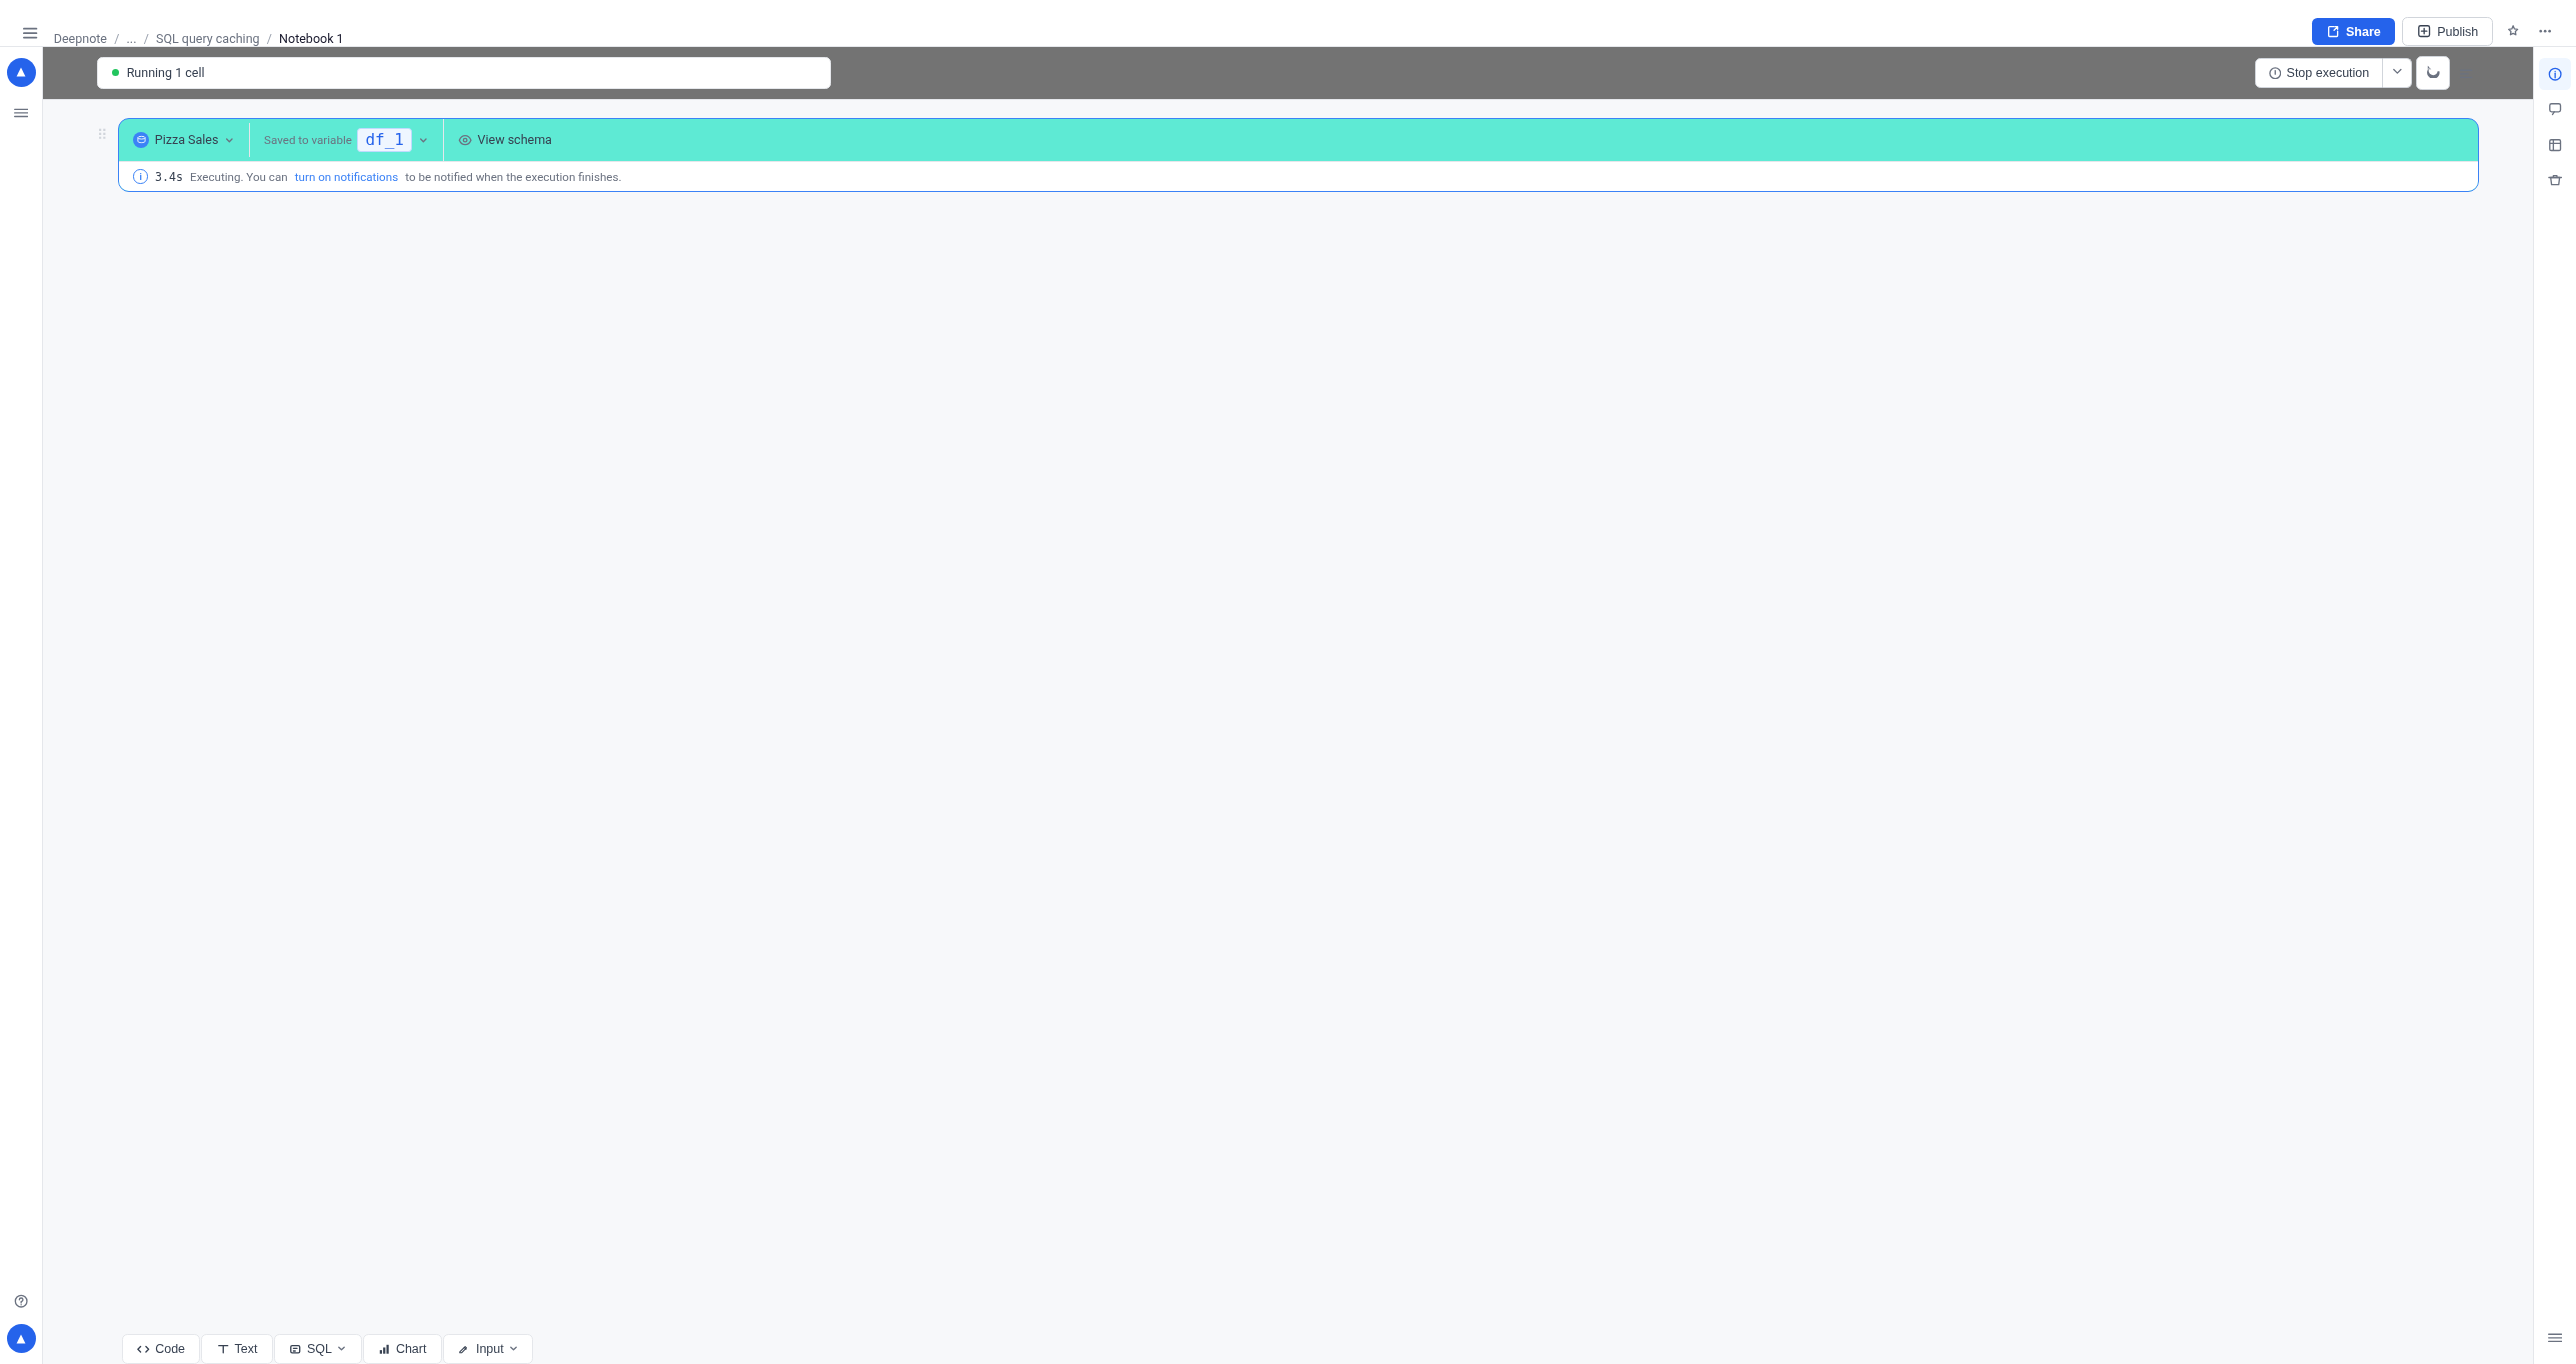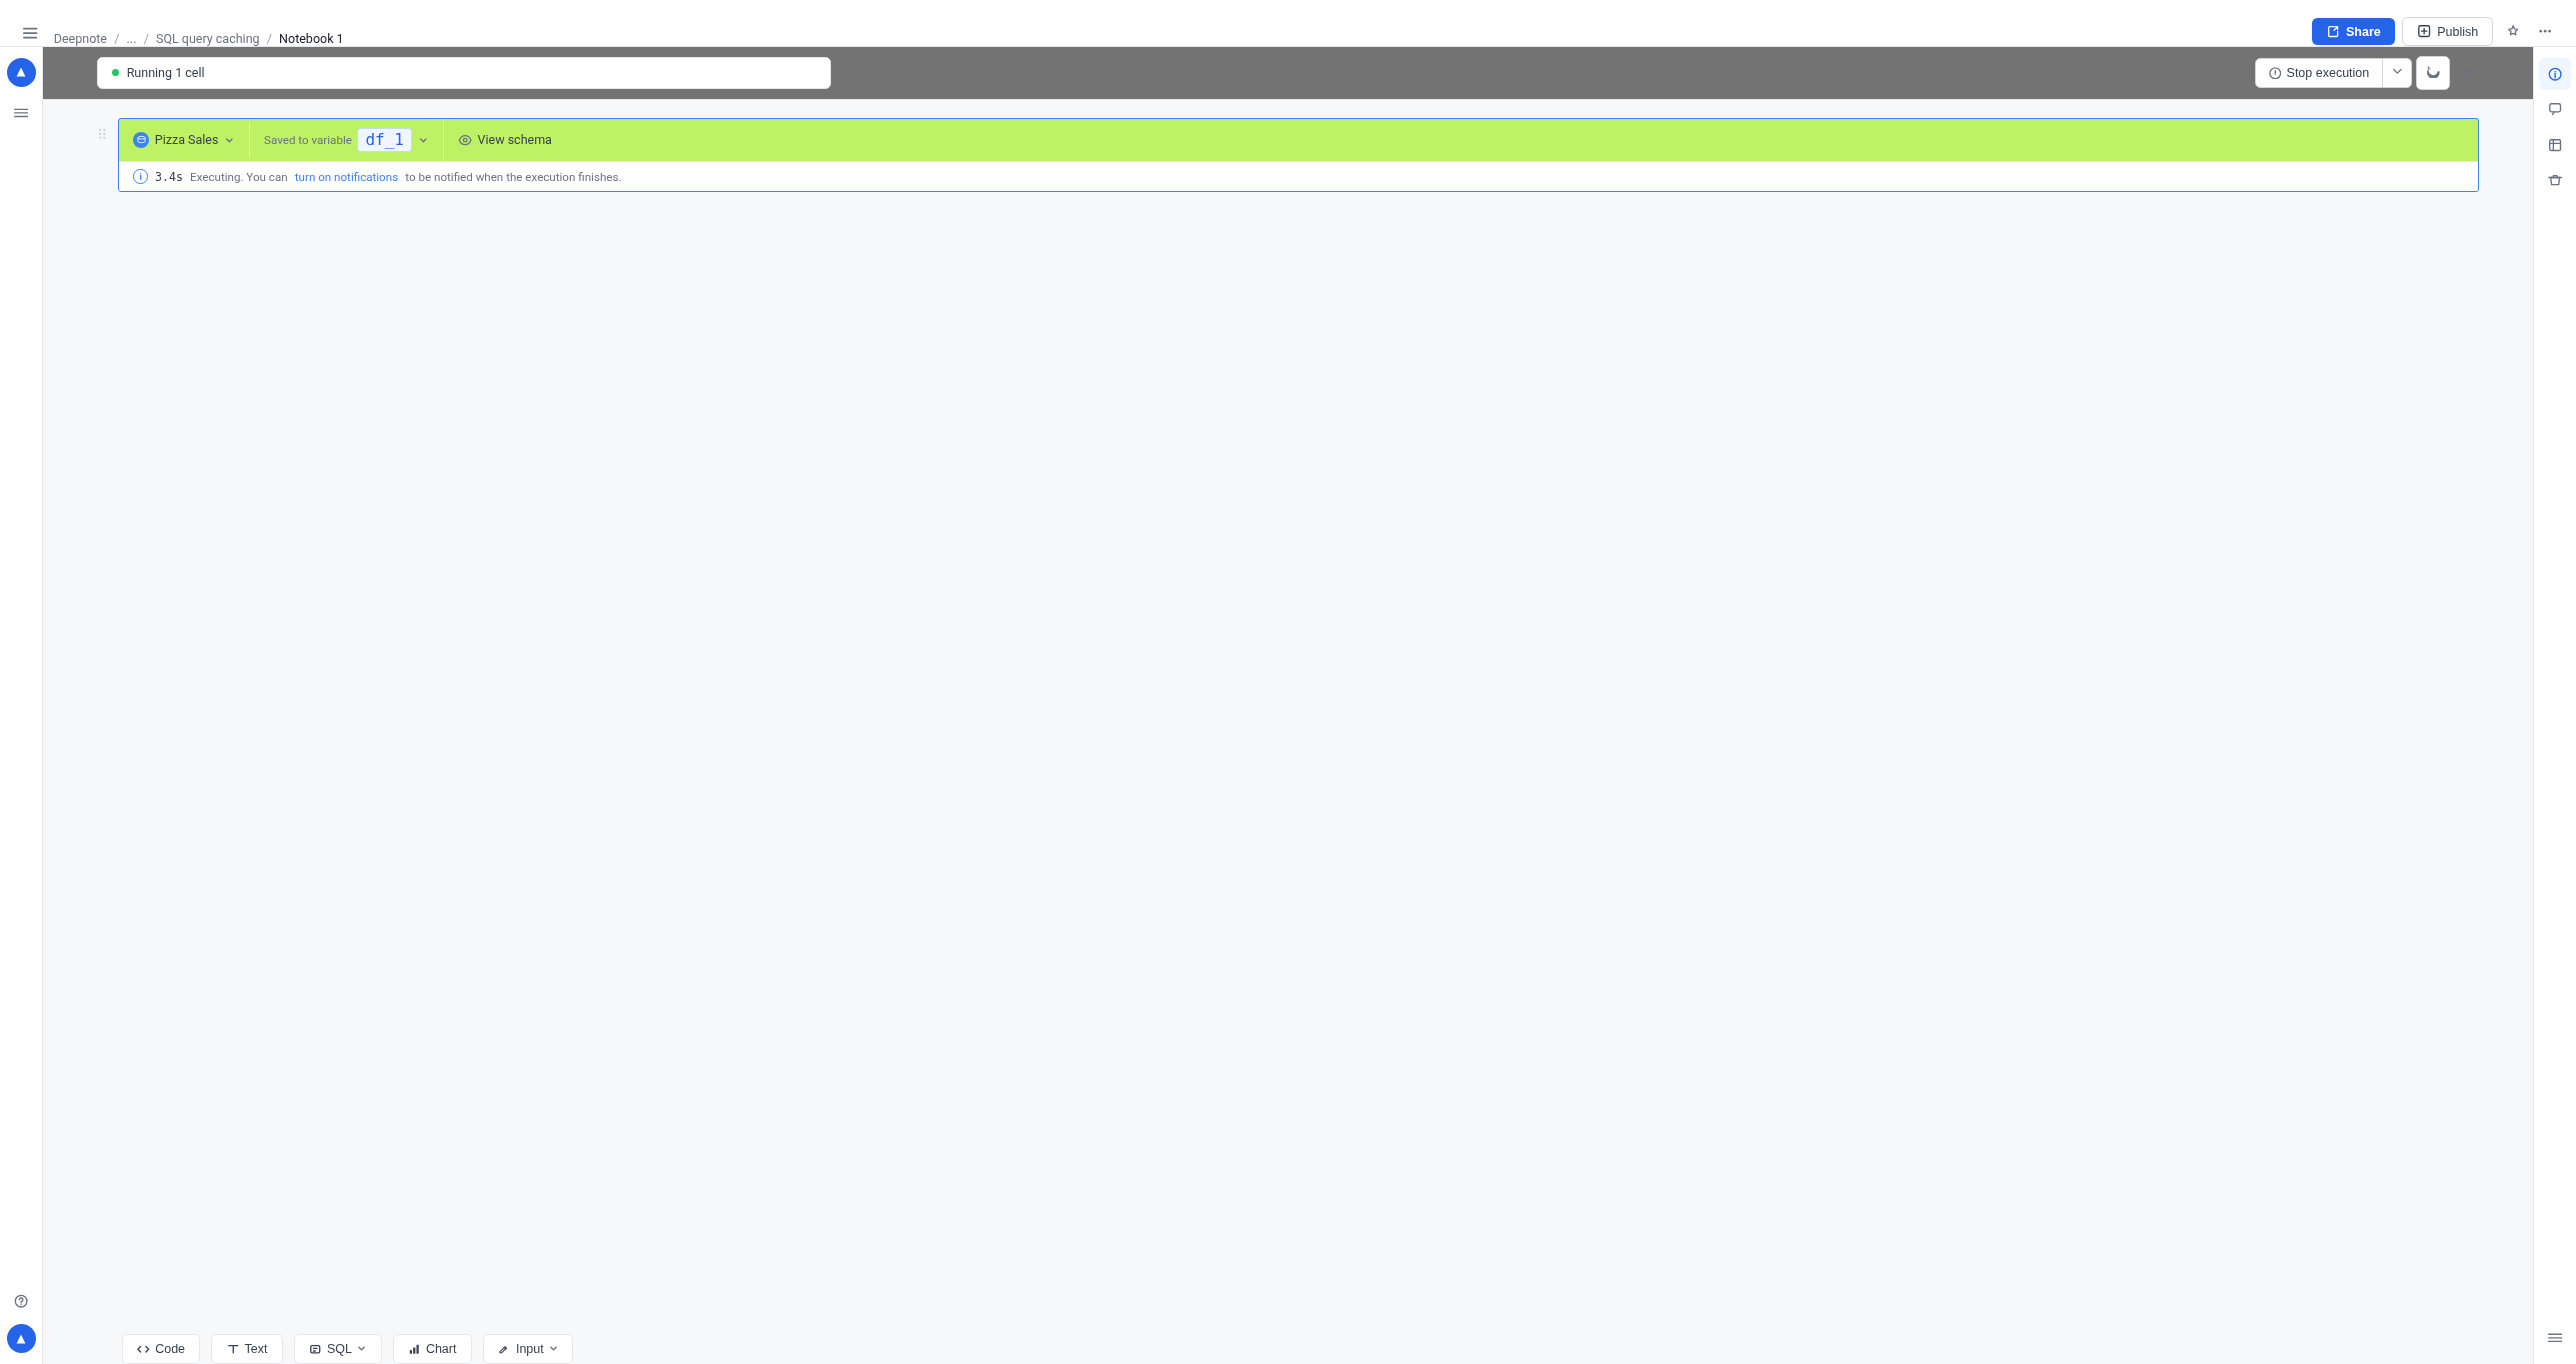--- a/index.html
+++ b/index.html
@@ -231,22 +231,22 @@
       font-size: 14.3px;
       padding-top: 9px;
       cursor: grab;
       flex-shrink: 0;
     }
 
     
     .sql-cell {
       flex: 1;
       border: 1.8px solid #3b82f6;
-      border-radius: 3px;
-      background: #bef264;
+      border-radius: 11px;
+      background: #5eead4;
       overflow: hidden;
     }
     .cell-toolbar {
       display: flex;
       align-items: center;
       border-bottom: 0.9px solid #e5e7eb;
       padding: 0;
     }
     .cell-toolbar-item {
       display: flex;
@@ -339,21 +339,21 @@
       flex-shrink: 0;
     }
     .link-text { color: #3b82f6; cursor: pointer; text-decoration: none; }
     .time-text { font-family: monospace; color: #374151; }
 
     
     .add-cell-bar {
       padding: 18px 54px 0 54px;
       display: flex;
       align-items: flex-end;
-      gap: 11px;
+      gap: 1px;
       margin-left: 25px;
     }
     .btn-add-cell {
       background: white;
       border: 0.9px solid #e5e7eb;
       border-radius: 5.4px;
       padding: 7.2px 14.3px;
       font-size: 12.5px;
       color: #374151;
       cursor: pointer;

